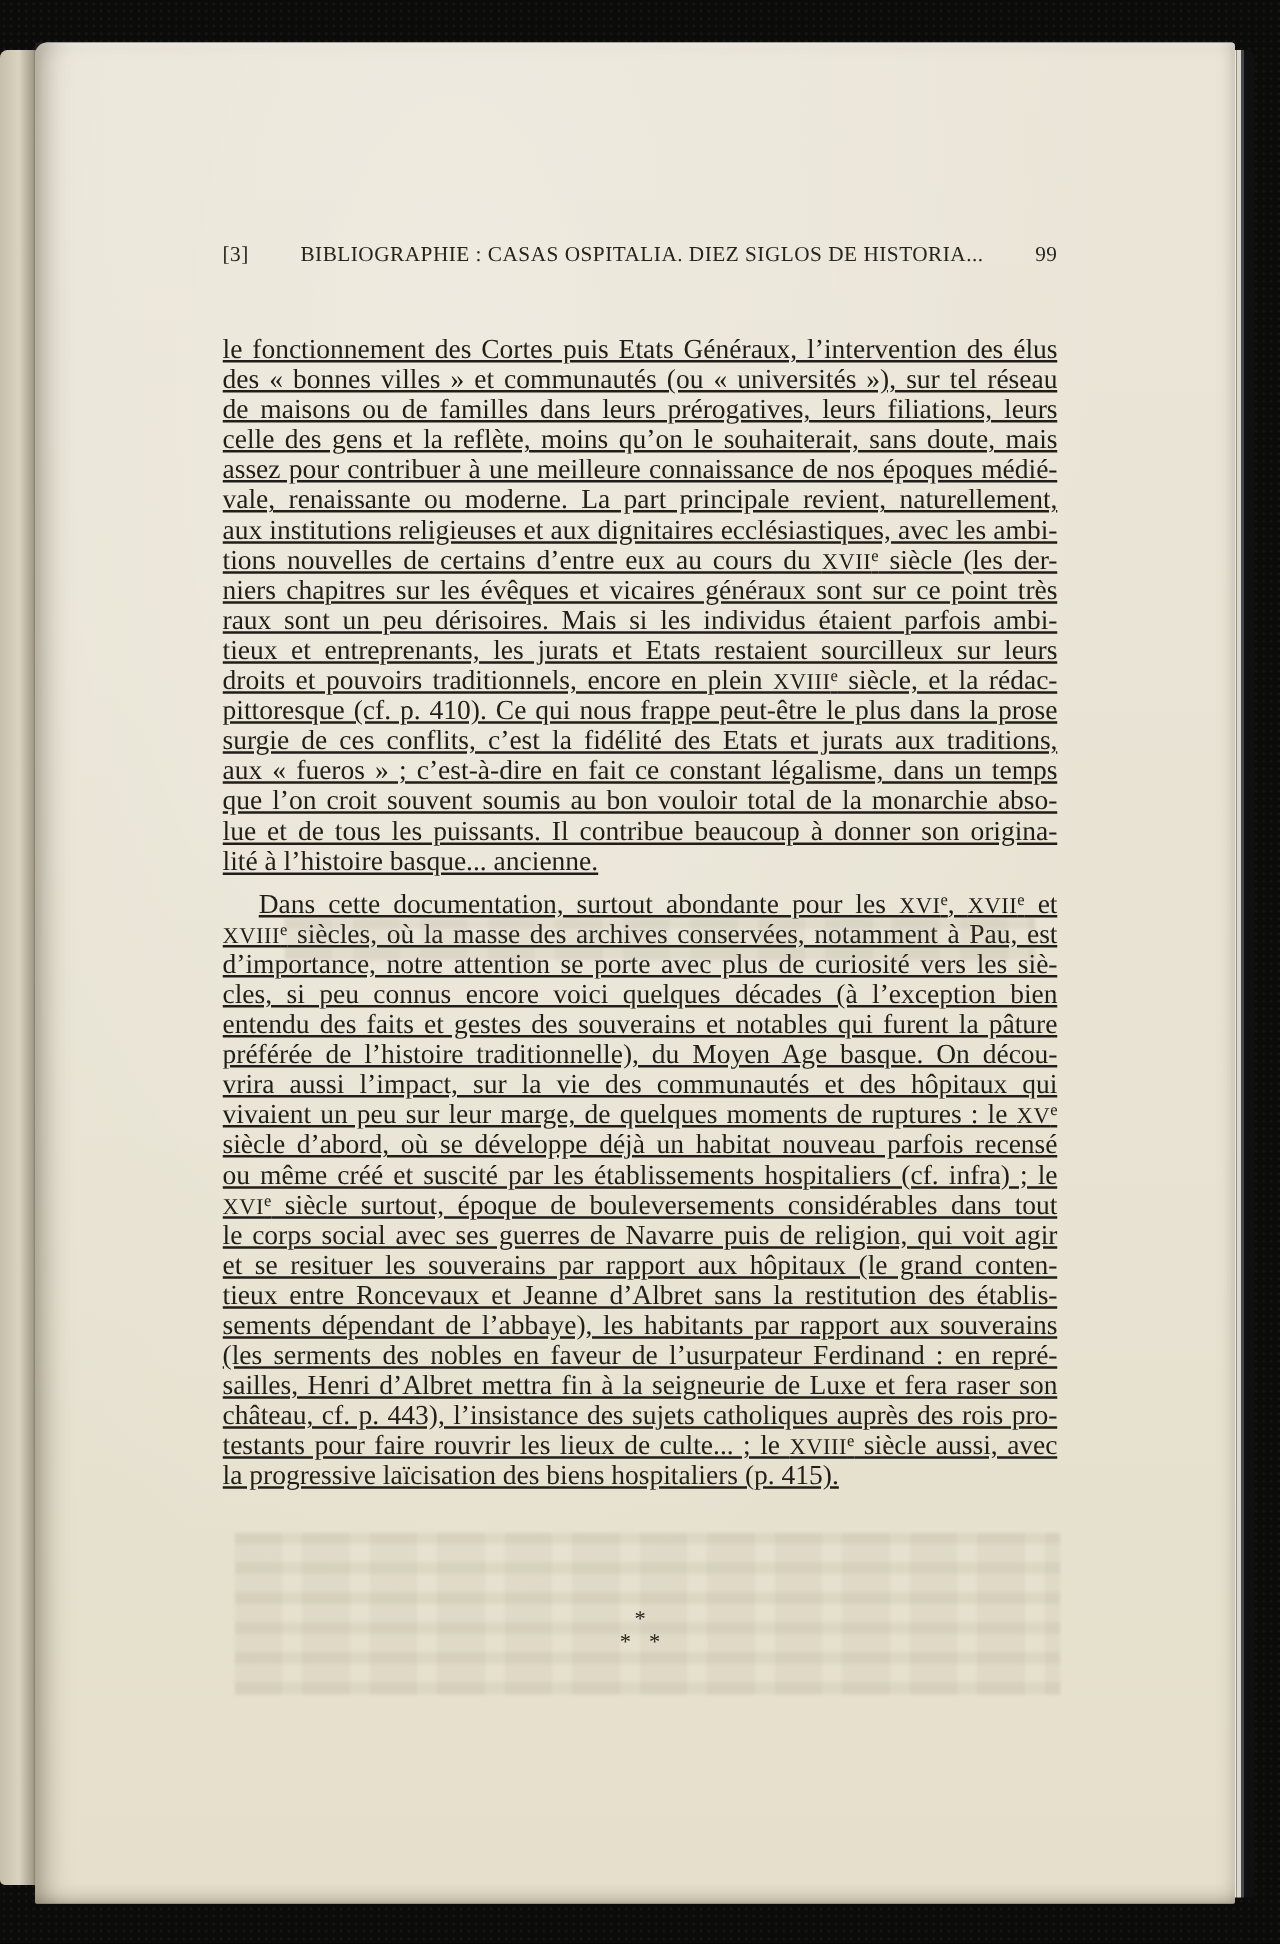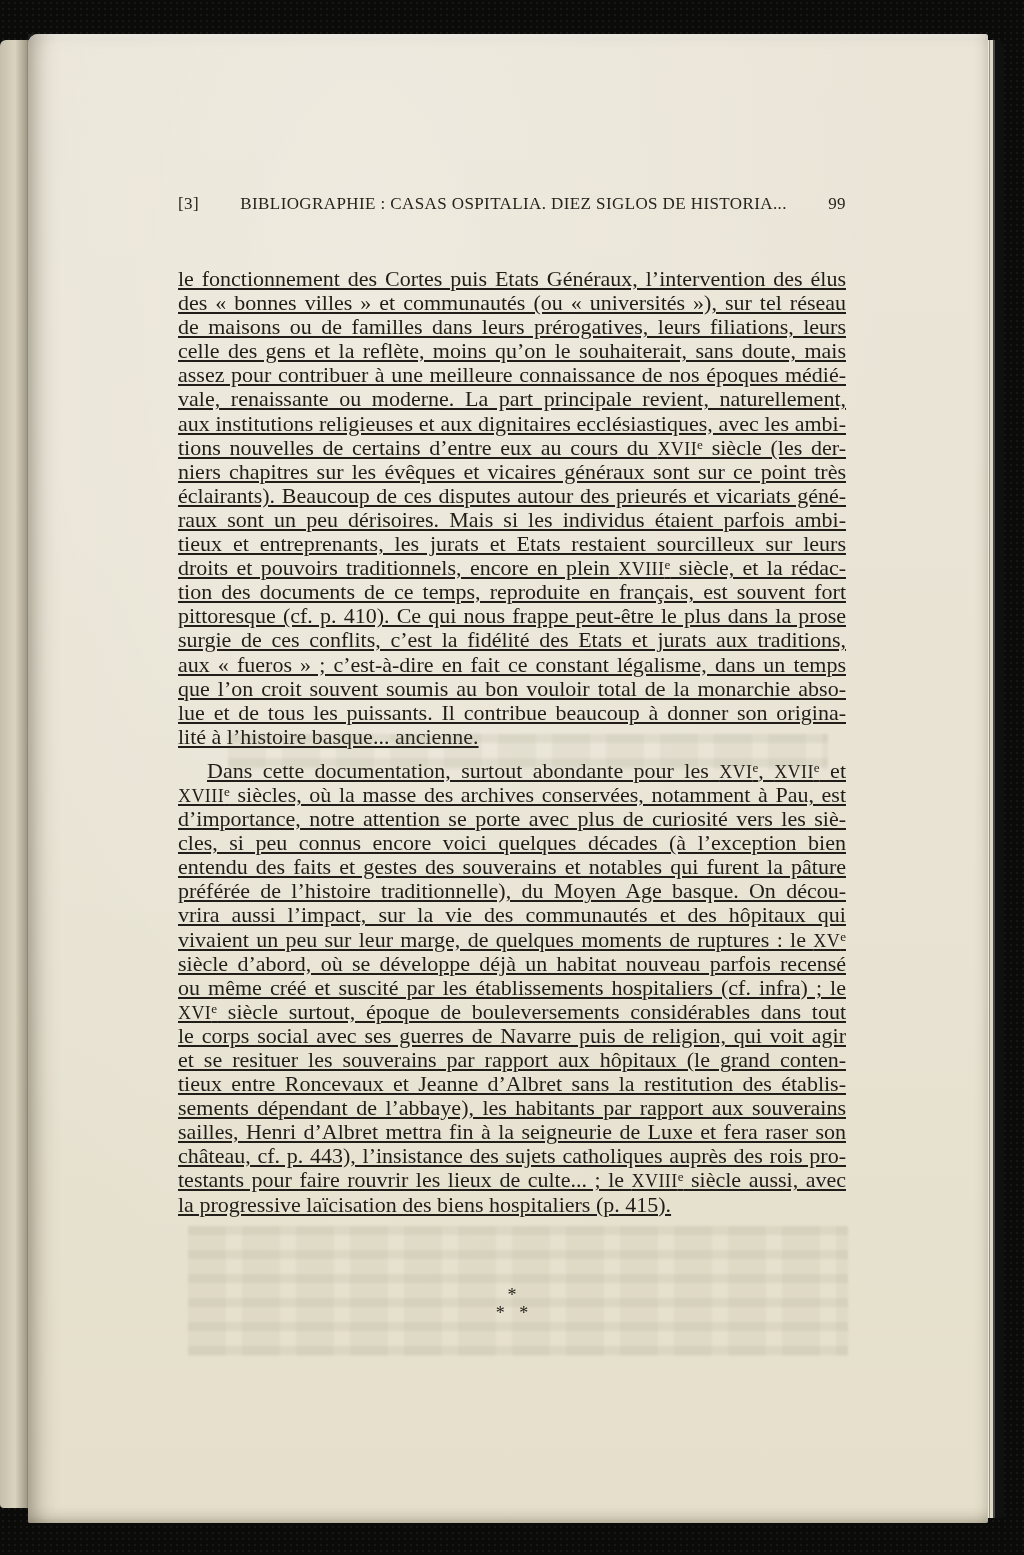--- a/index.html
+++ b/index.html
@@ -93,25 +93,23 @@
       <div class="para">
           <div class="line">le fonctionnement des Cortes puis Etats Généraux, l’intervention des élus</div>
           <div class="line">des « bonnes villes » et communautés (ou « universités »), sur tel réseau</div>
           <div class="line">de maisons ou de familles dans leurs prérogatives, leurs filiations, leurs</div>
           <div class="line">celle des gens et la reflète, moins qu’on le souhaiterait, sans doute, mais</div>
           <div class="line">assez pour contribuer à une meilleure connaissance de nos époques médié-</div>
           <div class="line">vale, renaissante ou moderne. La part principale revient, naturellement,</div>
           <div class="line">aux institutions religieuses et aux dignitaires ecclésiastiques, avec les ambi-</div>
           <div class="line">tions nouvelles de certains d’entre eux au cours du <span class="rn">XVII</span><span class="ord">e</span> siècle (les der-</div>
           <div class="line">niers chapitres sur les évêques et vicaires généraux sont sur ce point très</div>
-          <div class="line">éclairants). Beaucoup de ces disputes autour des prieurés et vicariats géné-</div>
           <div class="line">raux sont un peu dérisoires. Mais si les individus étaient parfois ambi-</div>
           <div class="line">tieux et entreprenants, les jurats et Etats restaient sourcilleux sur leurs</div>
           <div class="line">droits et pouvoirs traditionnels, encore en plein <span class="rn">XVIII</span><span class="ord">e</span> siècle, et la rédac-</div>
-          <div class="line">tion des documents de ce temps, reproduite en français, est souvent fort</div>
           <div class="line">pittoresque (cf. p. 410). Ce qui nous frappe peut-être le plus dans la prose</div>
           <div class="line">surgie de ces conflits, c’est la fidélité des Etats et jurats aux traditions,</div>
           <div class="line">aux « fueros » ; c’est-à-dire en fait ce constant légalisme, dans un temps</div>
           <div class="line">que l’on croit souvent soumis au bon vouloir total de la monarchie abso-</div>
           <div class="line">lue et de tous les puissants. Il contribue beaucoup à donner son origina-</div>
           <div class="line last">lité à l’histoire basque... ancienne.</div>
         </div>
       <div class="para indented">
           <div class="line">Dans cette documentation, surtout abondante pour les <span class="rn">XVI</span><span class="ord">e</span>, <span class="rn">XVII</span><span class="ord">e</span> et</div>
           <div class="line"><span class="rn">XVIII</span><span class="ord">e</span> siècles, où la masse des archives conservées, notamment à Pau, est</div>
@@ -121,20 +119,21 @@
           <div class="line">préférée de l’histoire traditionnelle), du Moyen Age basque. On décou-</div>
           <div class="line">vrira aussi l’impact, sur la vie des communautés et des hôpitaux qui</div>
           <div class="line">vivaient un peu sur leur marge, de quelques moments de ruptures : le <span class="rn">XV</span><span class="ord">e</span></div>
           <div class="line">siècle d’abord, où se développe déjà un habitat nouveau parfois recensé</div>
           <div class="line">ou même créé et suscité par les établissements hospitaliers (cf. infra) ; le</div>
           <div class="line"><span class="rn">XVI</span><span class="ord">e</span> siècle surtout, époque de bouleversements considérables dans tout</div>
           <div class="line">le corps social avec ses guerres de Navarre puis de religion, qui voit agir</div>
           <div class="line">et se resituer les souverains par rapport aux hôpitaux (le grand conten-</div>
           <div class="line">tieux entre Roncevaux et Jeanne d’Albret sans la restitution des établis-</div>
           <div class="line">sements dépendant de l’abbaye), les habitants par rapport aux souverains</div>
+          <div class="line">(les serments des nobles en faveur de l’usurpateur Ferdinand : en repré-</div>
           <div class="line">sailles, Henri d’Albret mettra fin à la seigneurie de Luxe et fera raser son</div>
           <div class="line">château, cf. p. 443), l’insistance des sujets catholiques auprès des rois pro-</div>
           <div class="line">testants pour faire rouvrir les lieux de culte... ; le <span class="rn">XVIII</span><span class="ord">e</span> siècle aussi, avec</div>
           <div class="line last">la progressive laïcisation des biens hospitaliers (p. 415).</div>
         </div>
     </div>
 
     <div class="ghost upper"></div>
     <div class="ghost lower"></div>
 

